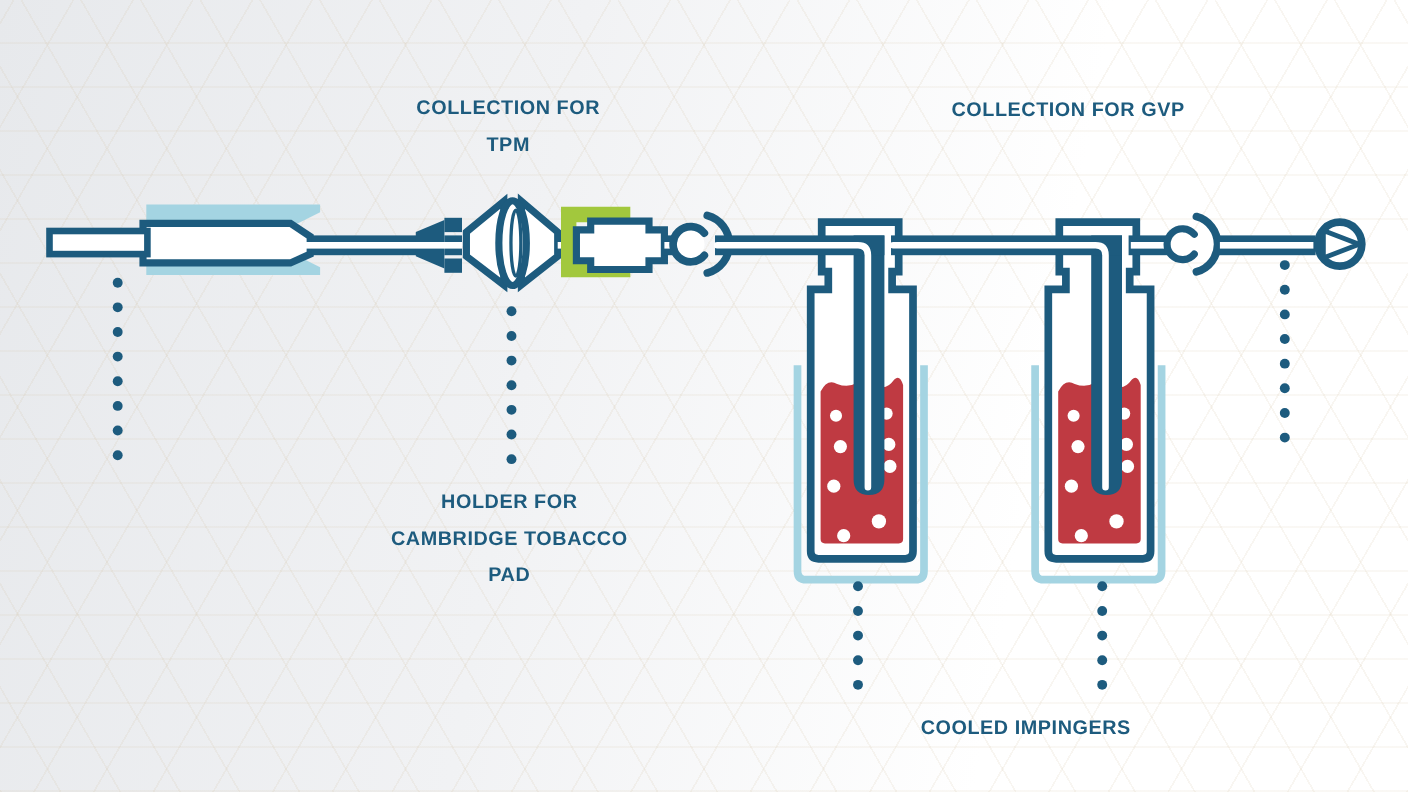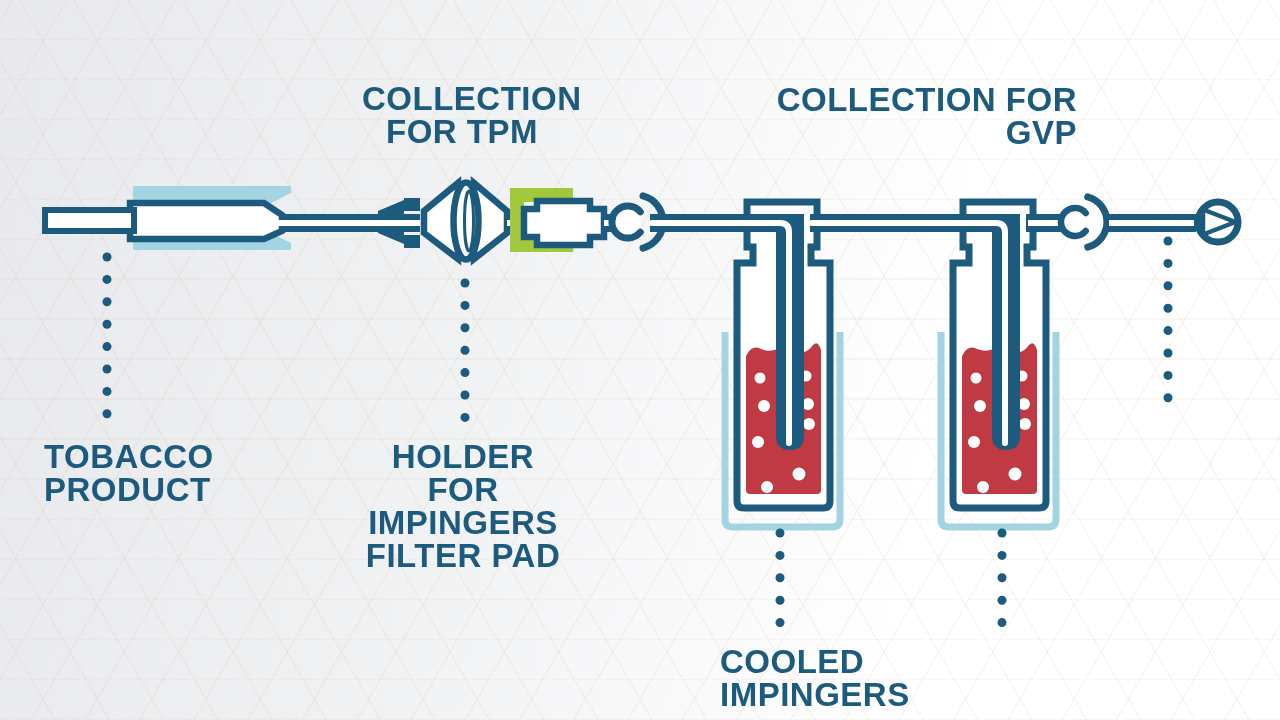--- a/index.html
+++ b/index.html
@@ -8,28 +8,28 @@
     background:
       repeating-linear-gradient(60deg,  rgba(205,185,150,0.13) 0 1.5px, transparent 1.5px 47px),
       repeating-linear-gradient(-60deg, rgba(205,185,150,0.13) 0 1.5px, transparent 1.5px 47px),
       repeating-linear-gradient(0deg,   rgba(205,185,150,0.10) 0 1.5px, transparent 1.5px 40px),
       linear-gradient(100deg, var(--background-left) 0%, #f1f2f4 38%, var(--background-right) 72%, var(--background-right) 100%);
   }
   #diagram{position:absolute;left:0;top:0;}
   .lbl{
     position:absolute;
     font-family:"Liberation Sans",sans-serif;
-    font-weight:700;font-size:33px;line-height:33px;
+    font-weight:700;font-size:18px;line-height:33px;
     letter-spacing:.5px;color:var(--ink);
   }
   #lbl-tpm    {left:362px; top:82px;  width:200px; text-align:center;}
   #lbl-gvp    {left:717px; top:83px;  width:360px; text-align:right;}
   #lbl-tobacco{left:44px;  top:440px; width:170px; text-align:left;}
   #lbl-holder {left:352px; top:440px; width:222px; text-align:center;}
-  #lbl-cooled {left:720px; top:645px; width:340px; text-align:left;}
+  #lbl-cooled {left:688px; top:645px; width:340px; text-align:right;}
   #lbl-pump   {left:1108px;top:440px; width:120px; text-align:center;}
 
   .f-ink{fill:var(--ink);}
   .f-white{fill:#ffffff;}
   .f-red{fill:var(--red);}
   .f-green{fill:var(--green);}
   .f-lightblue{fill:var(--light-blue);}
   .s-ink{stroke:var(--ink);fill:none;}
   .s-ink-fw{stroke:var(--ink);fill:#ffffff;}
   .s-lightblue{stroke:var(--light-blue);fill:none;}
@@ -175,16 +175,15 @@
           <circle cx="1168" cy="330.6" r="4.5"></circle>
           <circle cx="1168" cy="353" r="4.5"></circle>
           <circle cx="1168" cy="375.4" r="4.5"></circle>
           <circle cx="1168" cy="397.79999999999995" r="4.5"></circle>
         </g>
       </g>
   </svg>
 
   <div class="lbl" id="lbl-tpm">COLLECTION FOR TPM</div>
   <div class="lbl" id="lbl-gvp">COLLECTION FOR GVP</div>
-  <div class="lbl" id="lbl-tobacco">TOBACCO PRODUCT</div>
-  <div class="lbl" id="lbl-holder">HOLDER FOR IMPINGERS FILTER PAD</div>
+  <div class="lbl" id="lbl-holder">HOLDER FOR CAMBRIDGE TOBACCO PAD</div>
   <div class="lbl" id="lbl-cooled">COOLED IMPINGERS</div>
 </div>
 
 </body></html>

